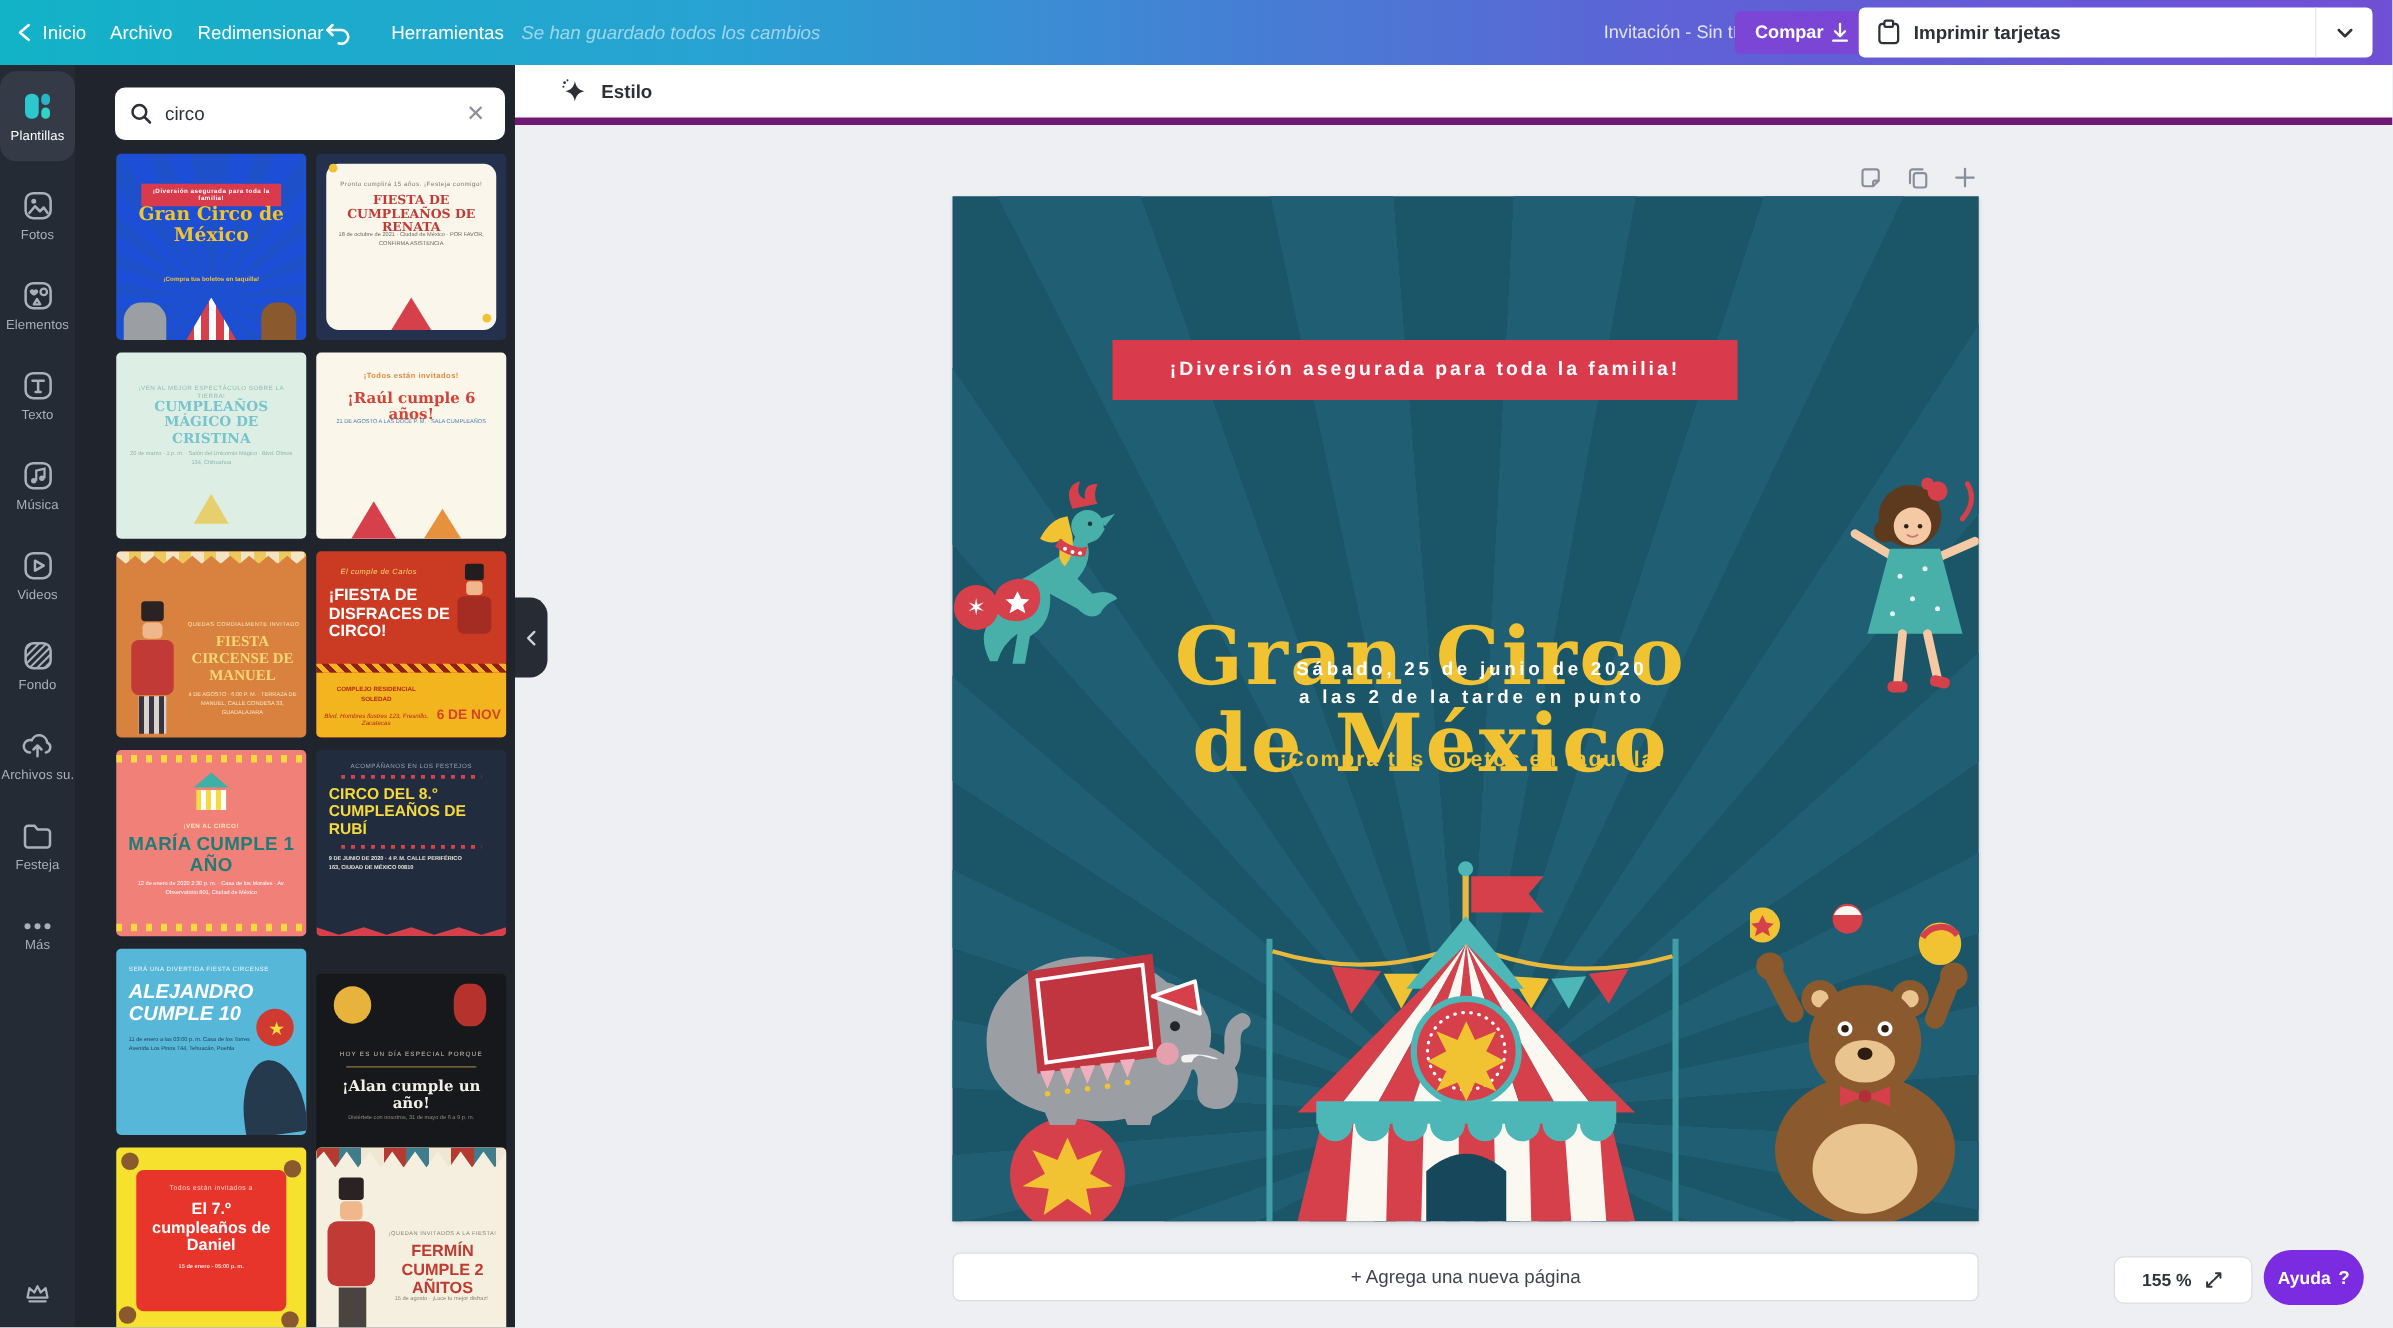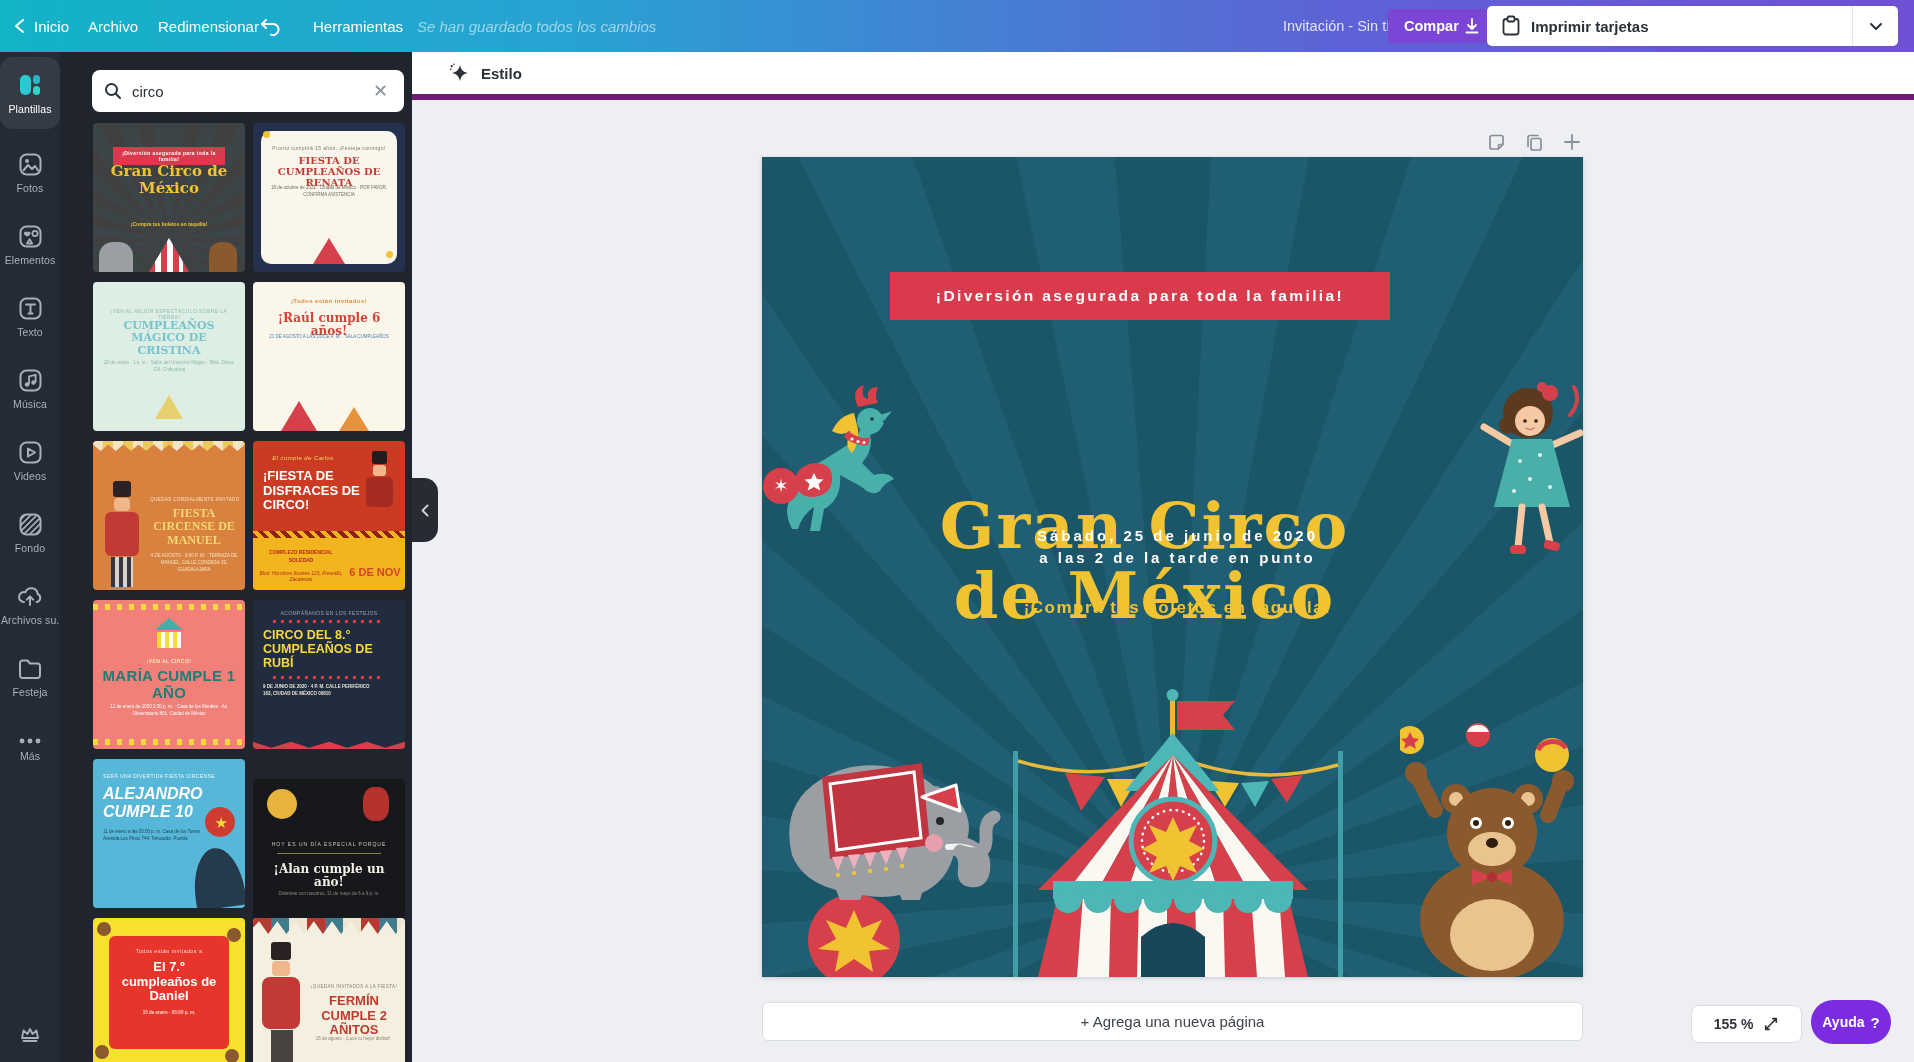--- a/index.html
+++ b/index.html
@@ -46,21 +46,21 @@
 
   .card { position:absolute; width:152px; height:149px; border-radius:4px; overflow:hidden; cursor:pointer; }
   .cA { left:33px; } .cB { left:193px; }
   .r1 { top:71px; } .r2 { top:230px; } .r3 { top:389px; } .r4 { top:548px; } .r5 { top:707px; } .r6 { top:866px; }
   .card .eyebrow { position:absolute; left:6px; right:6px; text-align:center; font-size:5px; letter-spacing:.4px; }
   .card .title { position:absolute; left:8px; right:8px; text-align:center; font-weight:700; line-height:1.12; }
   .card .sub { position:absolute; left:10px; right:10px; text-align:center; font-size:4.5px; line-height:1.5; }
   .tri { position:absolute; width:0; height:0; }
 
   
-  .t1 { background:#404040; }
+  .t1 { background:#1d4ed8; }
   .t1 .mini-rays{position:absolute;inset:0;background:repeating-conic-gradient(from 0deg at 50% 78%, #20607426 0 8deg, transparent 8deg 16deg);}
   .t1 .eyebrow { top:24px; background:#d93a4c; color:#fff; margin:0 14px; padding:3px 0; font-weight:700;}
   .t1 .title { top:40px; color:#f1c232; font-family:"DejaVu Serif",serif; font-size:15px; }
   .t1 .sub { top:98px; color:#f1c232; font-weight:700; font-size:5px;}
   .t1 .tent { position:absolute; left:56px; bottom:0; width:40px; height:34px; background:
      linear-gradient(90deg,#d6404a 0 6px,#fff 6px 12px,#d6404a 12px 18px,#fff 18px 24px,#d6404a 24px 30px,#fff 30px 34px,#d6404a 34px 40px);
      clip-path:polygon(50% 0,100% 100%,0 100%); }
   .t1 .blob-l{position:absolute;left:6px;bottom:0;width:34px;height:30px;border-radius:14px 14px 0 0;background:#9b9fa4;}
   .t1 .blob-r{position:absolute;right:8px;bottom:0;width:28px;height:30px;border-radius:12px 12px 0 0;background:#8a5a2e;}
   

